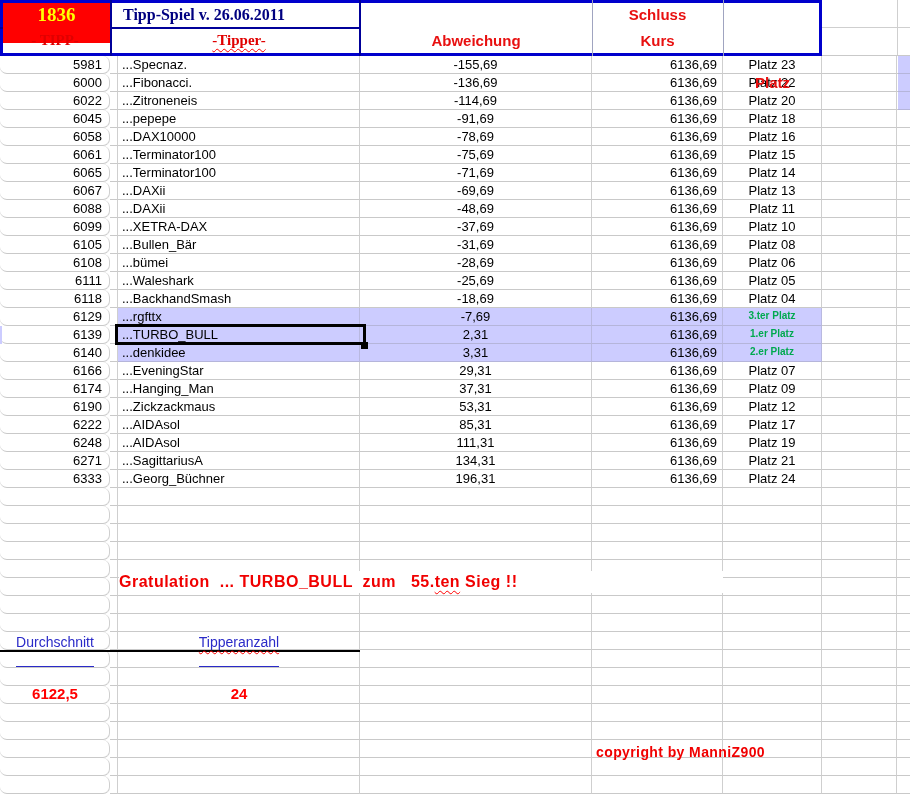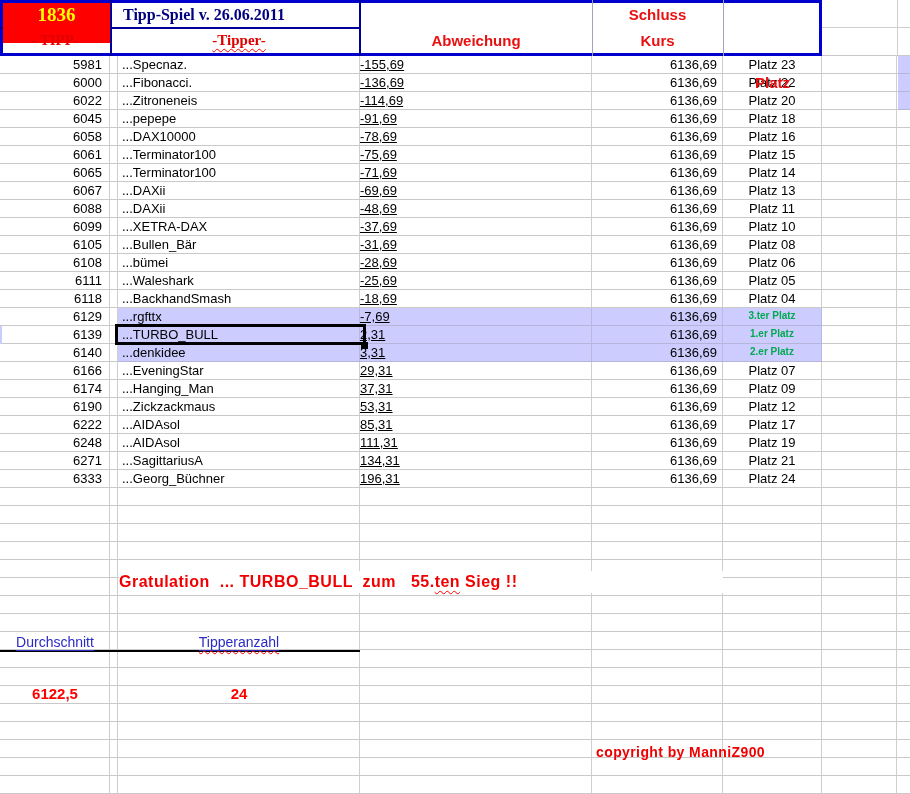--- a/index.html
+++ b/index.html
@@ -8,24 +8,24 @@
     font-family:"Liberation Sans",sans-serif;overflow:hidden;
   }
   
   .rows{position:absolute;left:0;top:56px;width:910px;}
   .row{display:flex;height:18px;box-sizing:border-box;}
   .cell{
     box-sizing:border-box;height:18px;
     border-right:1px solid #cfcfcf;border-bottom:1px solid #c9c9c9;
     font-size:13px;color:#000;line-height:17px;white-space:nowrap;overflow:visible;
   }
-  .c-tipp {width:110px;text-align:right;padding-right:7px;}
+  .c-tipp {width:110px;text-align:right;padding-right:7px;border-radius:7px;}
   .c-gap  {width:8px;}
   .c-tipper{width:242px;padding-left:4px;}
-  .c-abw  {width:232px;text-align:left;text-decoration:underline;}
+  .c-abw  {width:232px;text-align:center;}
   .c-kurs {width:131px;text-align:right;padding-right:5px;}
   .c-platz{width:99px;text-align:center;}
   .c-f    {width:75px;}
   .c-g    {width:13px;border-right:none;}
   .hl{background:#ccccff;border-right-color:#b9b9e0;border-bottom-color:#b5b5da;}
   .green{color:#00a94f;font-weight:bold;font-size:10px;line-height:16px;}
   
   .hdr{position:absolute;left:0;top:0;width:910px;height:56px;background:#fff;}
   .hdr-box{position:absolute;left:0;top:0;width:822px;height:56px;box-sizing:border-box;border:3px solid #0000cc;}
   .vnavy{position:absolute;top:0;width:2px;height:56px;background:#000099;}
@@ -62,21 +62,21 @@
   .gcol-hl div{height:18px;box-sizing:border-box;background:#ccccff;border-bottom:1px solid #b5b5da;}
   .congrats{
     position:absolute;left:119px;top:571px;width:604px;height:22px;background:#fff;
     color:#f00000;font-weight:bold;font-size:16px;line-height:22px;letter-spacing:0.5px;
   }
   .congrats span{white-space:pre;}
   .sum-line{position:absolute;left:0;top:650px;width:360px;height:2px;background:#000;}
   .sum-label{
     position:absolute;top:634px;color:#2a2ac8;font-size:14px;text-align:center;line-height:16px;
   }
-  .sum-label .ul{border-bottom:1px solid #2a2ac8;padding-bottom:0px;}
+  .sum-label .ul{border-bottom:1px solid #2a2ac8;padding-bottom:16px;}
   .sum-value{
     position:absolute;top:653px;color:#ff0000;font-weight:bold;font-size:15px;text-align:center;margin-top:32px;
   }
   .copyright{
     position:absolute;left:596px;top:744px;color:#f00000;font-weight:bold;font-size:14px;letter-spacing:0.4px;
   }
 </style>
 </head>
 <body>
 

